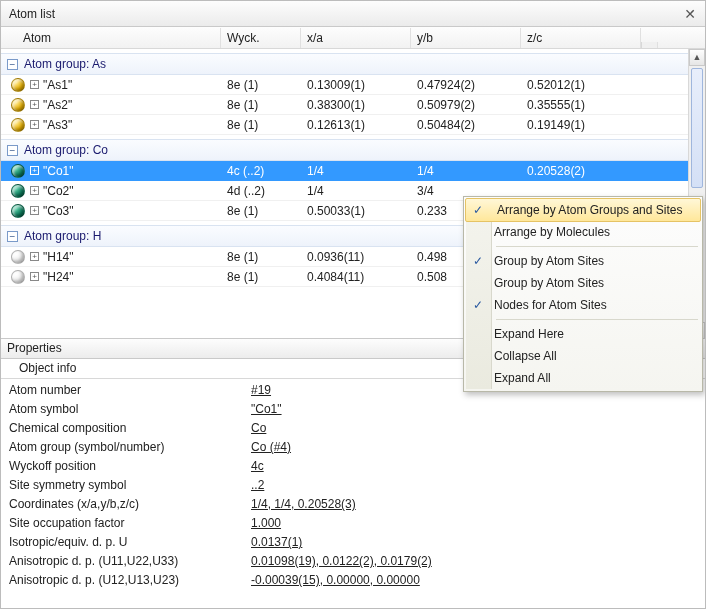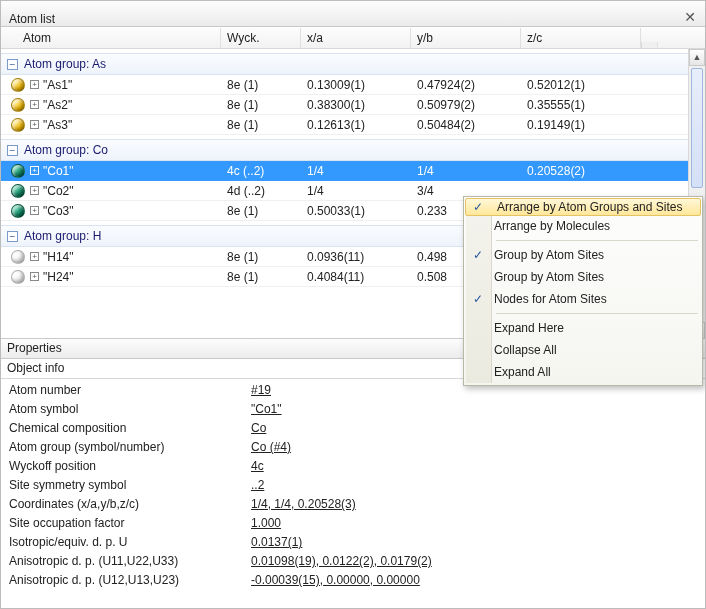--- a/index.html
+++ b/index.html
@@ -1,18 +1,18 @@
 <!DOCTYPE html>
 <html><head>
 <meta charset="utf-8">
 <style>
   * { box-sizing: border-box; }
   html, body { margin:0; padding:0; font-family: "Segoe UI", Tahoma, sans-serif; font-size: 12px; color:#222; background:#fff; }
   .window { width:706px; height:609px; border:1px solid #bcbcbc; display:flex; flex-direction:column; overflow:hidden; position:relative; }
-  .titlebar { height:26px; background:linear-gradient(#fdfdfd,#ebebeb); border-bottom:1px solid #c9c9c9; display:flex; align-items:flex-end; padding:0 6px 0 8px; }
+  .titlebar { height:26px; background:linear-gradient(#fdfdfd,#ebebeb); border-bottom:1px solid #c9c9c9; display:flex; align-items:center; padding:0 6px 0 8px; }
   .titlebar .title { flex:1; }
   .titlebar .closebtn { width:18px; height:18px; line-height:16px; text-align:center; color:#555; border:1px solid transparent; border-radius:2px; cursor:pointer; font-size:14px; }
 
   .grid-area { flex:0 0 auto; position:relative; }
   .grid-header { display:flex; height:22px; border-bottom:1px solid #d8d8d8; background:linear-gradient(#fdfdfd,#f2f2f2);align-items:flex-end; }
   .grid-header .col { padding:3px 6px; border-right:1px solid #e0e0e0; }
   .grid-body { height:290px; overflow:hidden; position:relative; border-bottom:1px solid #c9c9c9; }
   .col-atom { width:220px; padding-left:22px !important; }
   .col-wyck { width:80px; }
   .col-xa   { width:110px; }
@@ -35,33 +35,33 @@
 
   .data-row.selected { background:#3399ff; color:#fff; border-bottom:1px solid #3399ff; }
   .data-row.selected .tgl { border-color:#fff; color:#fff; background:transparent; }
 
   .vscroll { position:absolute; top:22px; right:0; bottom:0; width:17px; background:#f0f0f0; border-left:1px solid #d8d8d8; }
   .vscroll .arrow { height:17px; background:linear-gradient(#fdfdfd,#e6e6e6); border:1px solid #c9c9c9; font-size:9px; text-align:center; line-height:15px; color:#555; }
   .vscroll .track { position:relative; height:calc(100% - 34px); }
   .vscroll .thumb { position:absolute; left:2px; width:12px; top:2px; height:120px; background:linear-gradient(#e8eefb,#d4e0f6); border:1px solid #9fb6dd; border-radius:2px; }
 
   .panel-header { height:20px; padding:2px 6px; background:linear-gradient(#fdfdfd,#ececec); border-bottom:1px solid #c9c9c9; }
-  .tab-row { height:20px; padding:2px 6px; border-bottom:1px solid #d8d8d8; }
+  .tab-row { height:20px; padding:2px 18px; border-bottom:1px solid #d8d8d8; }
   .props-body { flex:1; overflow:hidden; padding:4px 0;}
   .prow { display:flex; height:19px; align-items:flex-start; }
   .plabel { width:246px; padding-left:8px; }
   .pvalue { flex:1; padding-left:4px;text-decoration:underline; }
 
   
   .context-menu { position:absolute; top:195px; left:462px; width:240px; background:linear-gradient(#fdfdfd,#f5f5f0); border:1px solid #b8b8a8; box-shadow:2px 3px 6px rgba(0,0,0,0.25); padding:2px; z-index:10; }
   .context-menu .gutter { position:absolute; left:2px; top:2px; bottom:2px; width:26px; background:linear-gradient(#f4f4ee,#eaeadf); border-right:1px solid #d8d8cc; }
   .context-menu .mi { position:relative; height:22px; display:flex; align-items:center; padding-left:28px; z-index:1; cursor:pointer;}
   .context-menu .mi.checked::before { content:"✓"; position:absolute; left:7px; color:#2b5aa0; font-size:12px; }
   .context-menu .sep { height:1px; margin:3px 2px 3px 30px; background:#d8d8cc; position:relative; z-index:1; }
-  .context-menu .mi.hover { background:linear-gradient(#fff7d7,#ffe79a); border:1px solid #e5c365; border-radius:2px; margin:-1px; padding-left:31px; height:18px; }
+  .context-menu .mi.hover { background:linear-gradient(#fff7d7,#ffe79a); border:1px solid #e5c365; border-radius:2px; margin:-1px; padding-left:31px; height:24px; }
 </style>
 </head>
 <body>
 
 <div class="window">
 
   <div class="titlebar">
     <span class="title">Atom list</span>
     <span class="closebtn">✕</span>
   </div>

